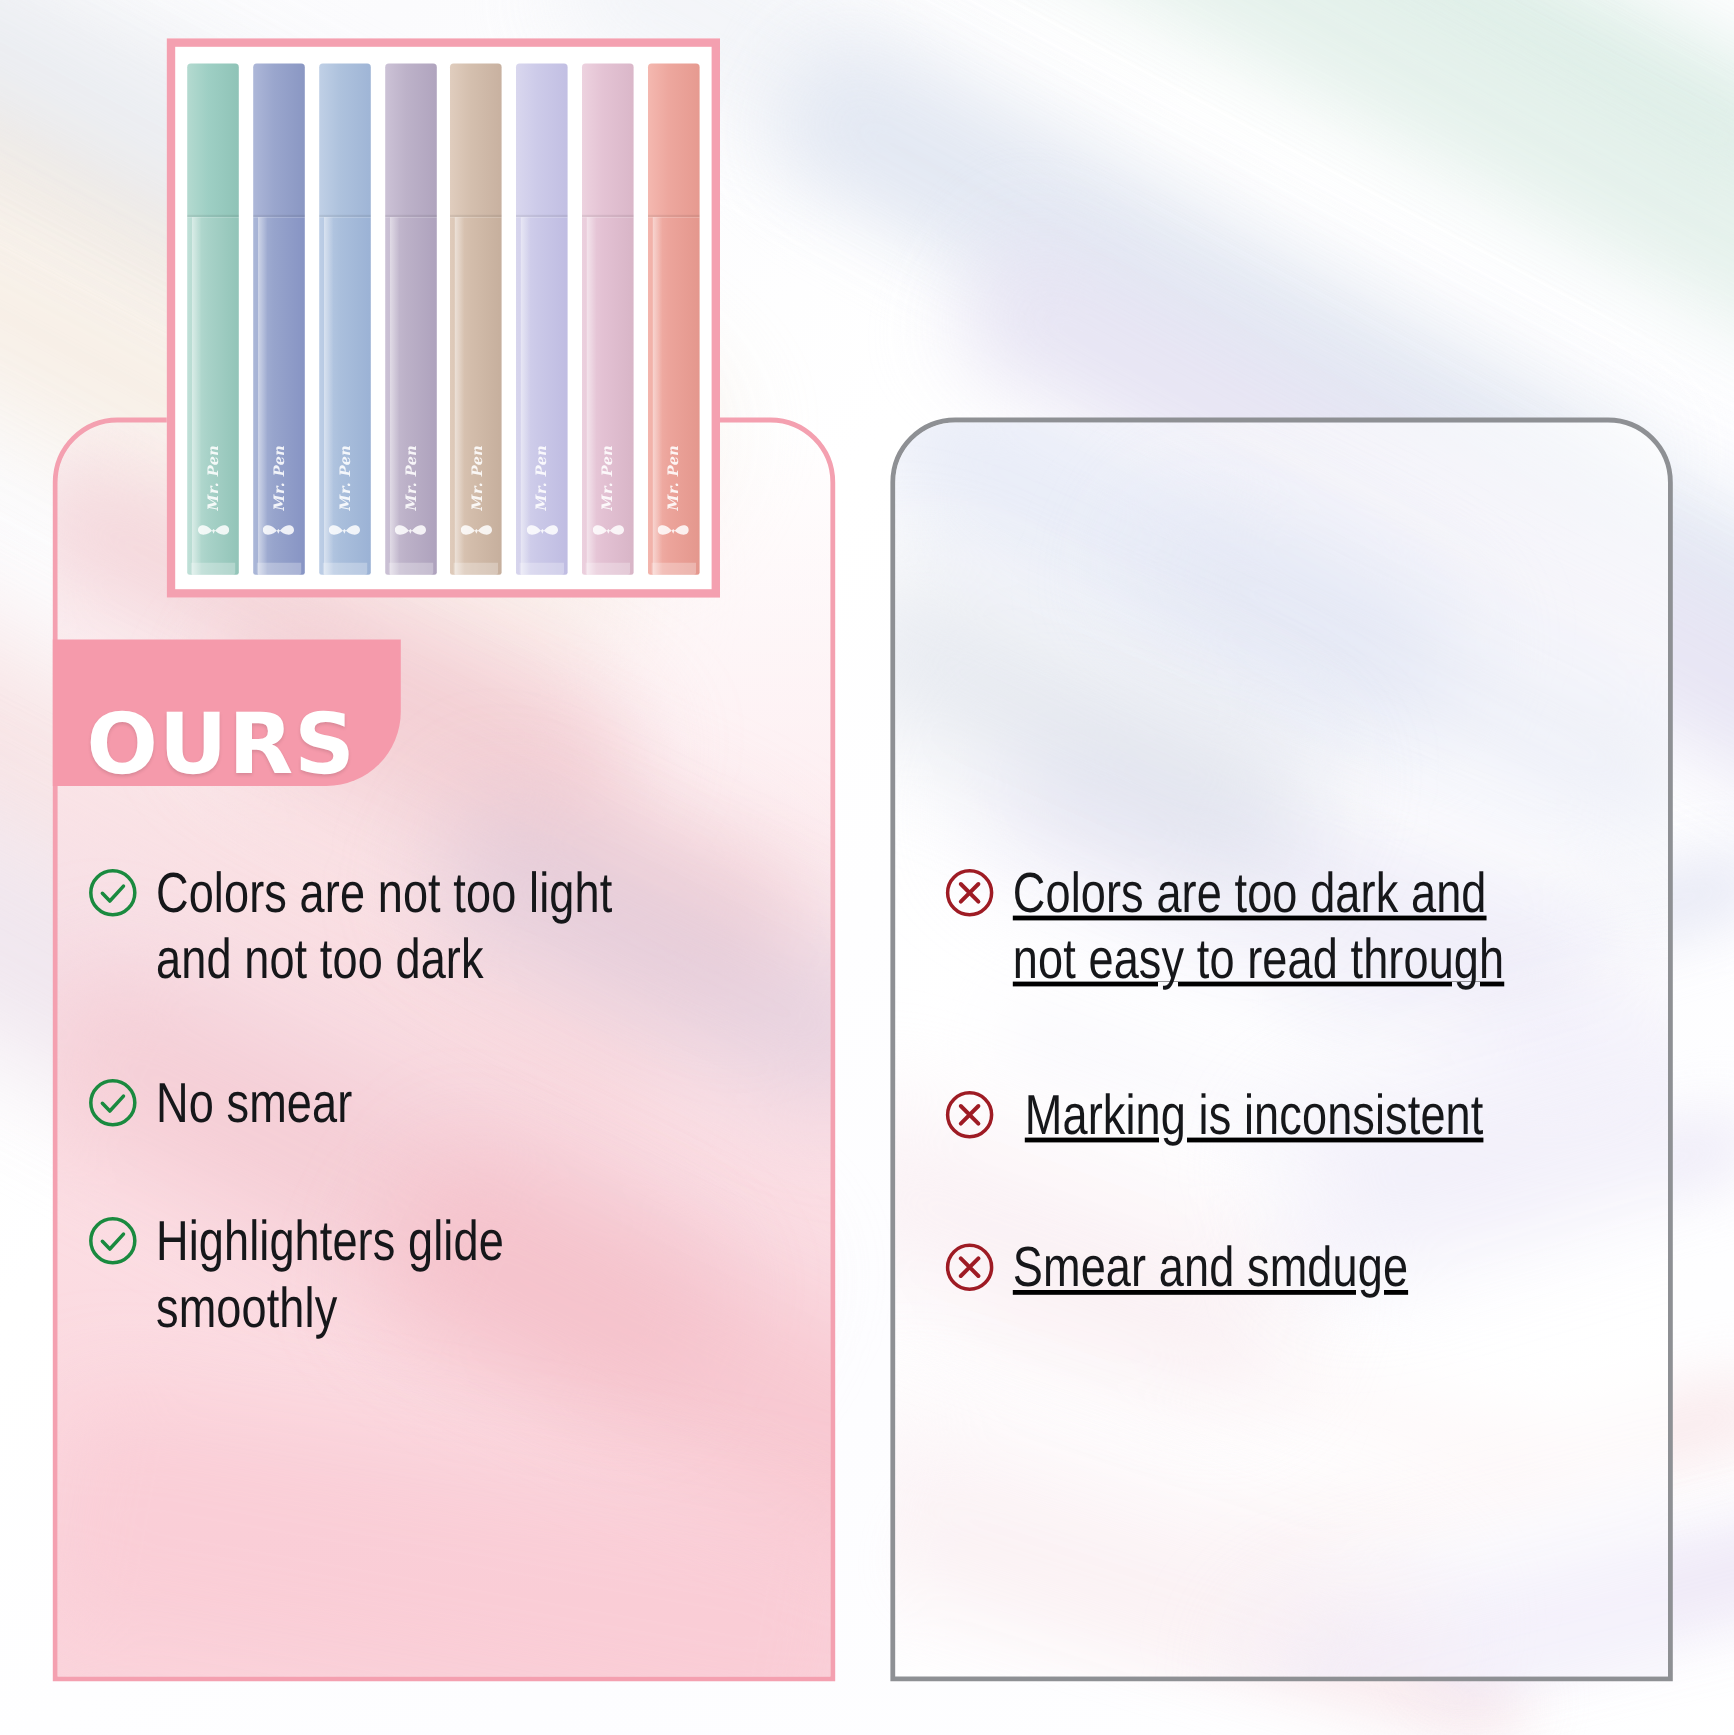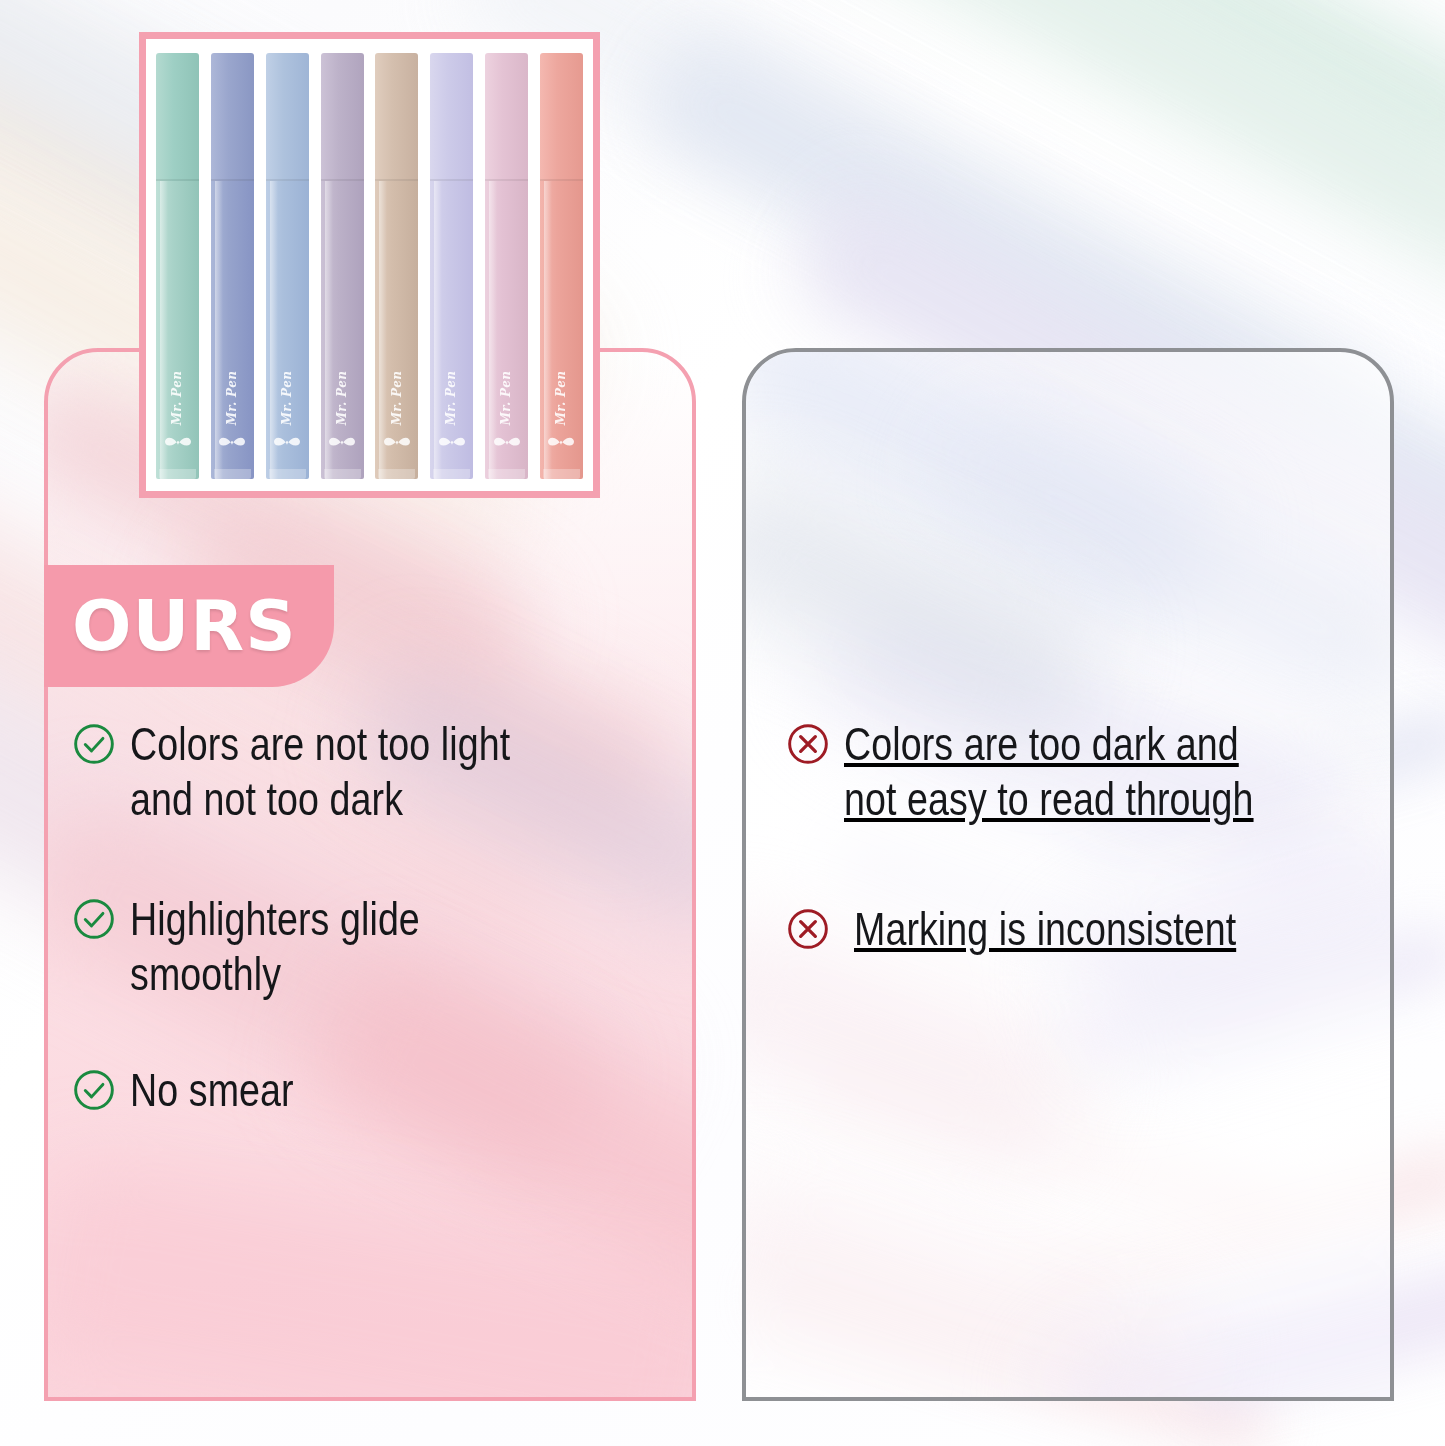--- a/index.html
+++ b/index.html
@@ -47,23 +47,22 @@
         rgba(255,255,255,.55) 0%,
         rgba(255,255,255,.72) 34%,
         rgba(255,255,255,.80) 70%,
         rgba(255,255,255,.70) 100%);
     overflow:hidden;
   }
   .theirs-blob{position:absolute;filter:blur(44px);border-radius:50px;}
 
   
   .banner{
-    position:absolute;display:flex;align-items:center;
+    position:absolute;display:flex;align-items:flex-end;
     box-sizing:border-box;
-    margin-top:32px;
   }
   .banner-ours{
     left:44px;top:533px;width:290px;height:122px;
     background:#f59aab;
     border-top-right-radius:0;border-bottom-right-radius:62px;
     padding-left:28px;
   }
   .banner-theirs{
     left:742px;top:533px;width:370px;height:122px;
     background:linear-gradient(100deg,#a9abae 0%,#97999d 45%,#8d8f93 100%);
@@ -286,29 +285,29 @@
         <path d="M14.5 24.5l6.8 7 12.4-13.6" fill="none" stroke="#1a8a3f" stroke-width="3.2" stroke-linecap="round" stroke-linejoin="round"></path>
       </svg>
       <div class="feat-text">Colors are not too light and not too dark</div>
     </div>
 
     <div class="feat">
       <svg class="feat-icon" viewBox="0 0 48 48">
         <circle cx="24" cy="24" r="20" fill="none" stroke="#1a8a3f" stroke-width="3.2"></circle>
         <path d="M14.5 24.5l6.8 7 12.4-13.6" fill="none" stroke="#1a8a3f" stroke-width="3.2" stroke-linecap="round" stroke-linejoin="round"></path>
       </svg>
-      <div class="feat-text">Highlighters glide smoothly</div>
+      <div class="feat-text">No smear</div>
     </div>
 
     <div class="feat">
       <svg class="feat-icon" viewBox="0 0 48 48">
         <circle cx="24" cy="24" r="20" fill="none" stroke="#1a8a3f" stroke-width="3.2"></circle>
         <path d="M14.5 24.5l6.8 7 12.4-13.6" fill="none" stroke="#1a8a3f" stroke-width="3.2" stroke-linecap="round" stroke-linejoin="round"></path>
       </svg>
-      <div class="feat-text">No smear</div>
+      <div class="feat-text">Highlighters glide smoothly</div>
     </div>
 
   </div>
 
   <div class="features feat-theirs">
 
     <div class="feat">
       <svg class="feat-icon" viewBox="0 0 48 48">
         <circle cx="24" cy="24" r="20" fill="none" stroke="#9e1b24" stroke-width="3.2"></circle>
         <path d="M16 16l16 16M32 16L16 32" fill="none" stroke="#9e1b24" stroke-width="3.6" stroke-linecap="round"></path>
@@ -317,16 +316,23 @@
     </div>
 
     <div class="feat">
       <svg class="feat-icon" viewBox="0 0 48 48">
         <circle cx="24" cy="24" r="20" fill="none" stroke="#9e1b24" stroke-width="3.2"></circle>
         <path d="M16 16l16 16M32 16L16 32" fill="none" stroke="#9e1b24" stroke-width="3.6" stroke-linecap="round"></path>
       </svg>
       <div class="feat-text">Marking is inconsistent</div>
     </div>
 
+    <div class="feat">
+      <svg class="feat-icon" viewBox="0 0 48 48">
+        <circle cx="24" cy="24" r="20" fill="none" stroke="#9e1b24" stroke-width="3.2"></circle>
+        <path d="M16 16l16 16M32 16L16 32" fill="none" stroke="#9e1b24" stroke-width="3.6" stroke-linecap="round"></path>
+      </svg>
+      <div class="feat-text">Smear and smduge</div>
+    </div>
 
   </div>
 
 </div>
 
 </body></html>

